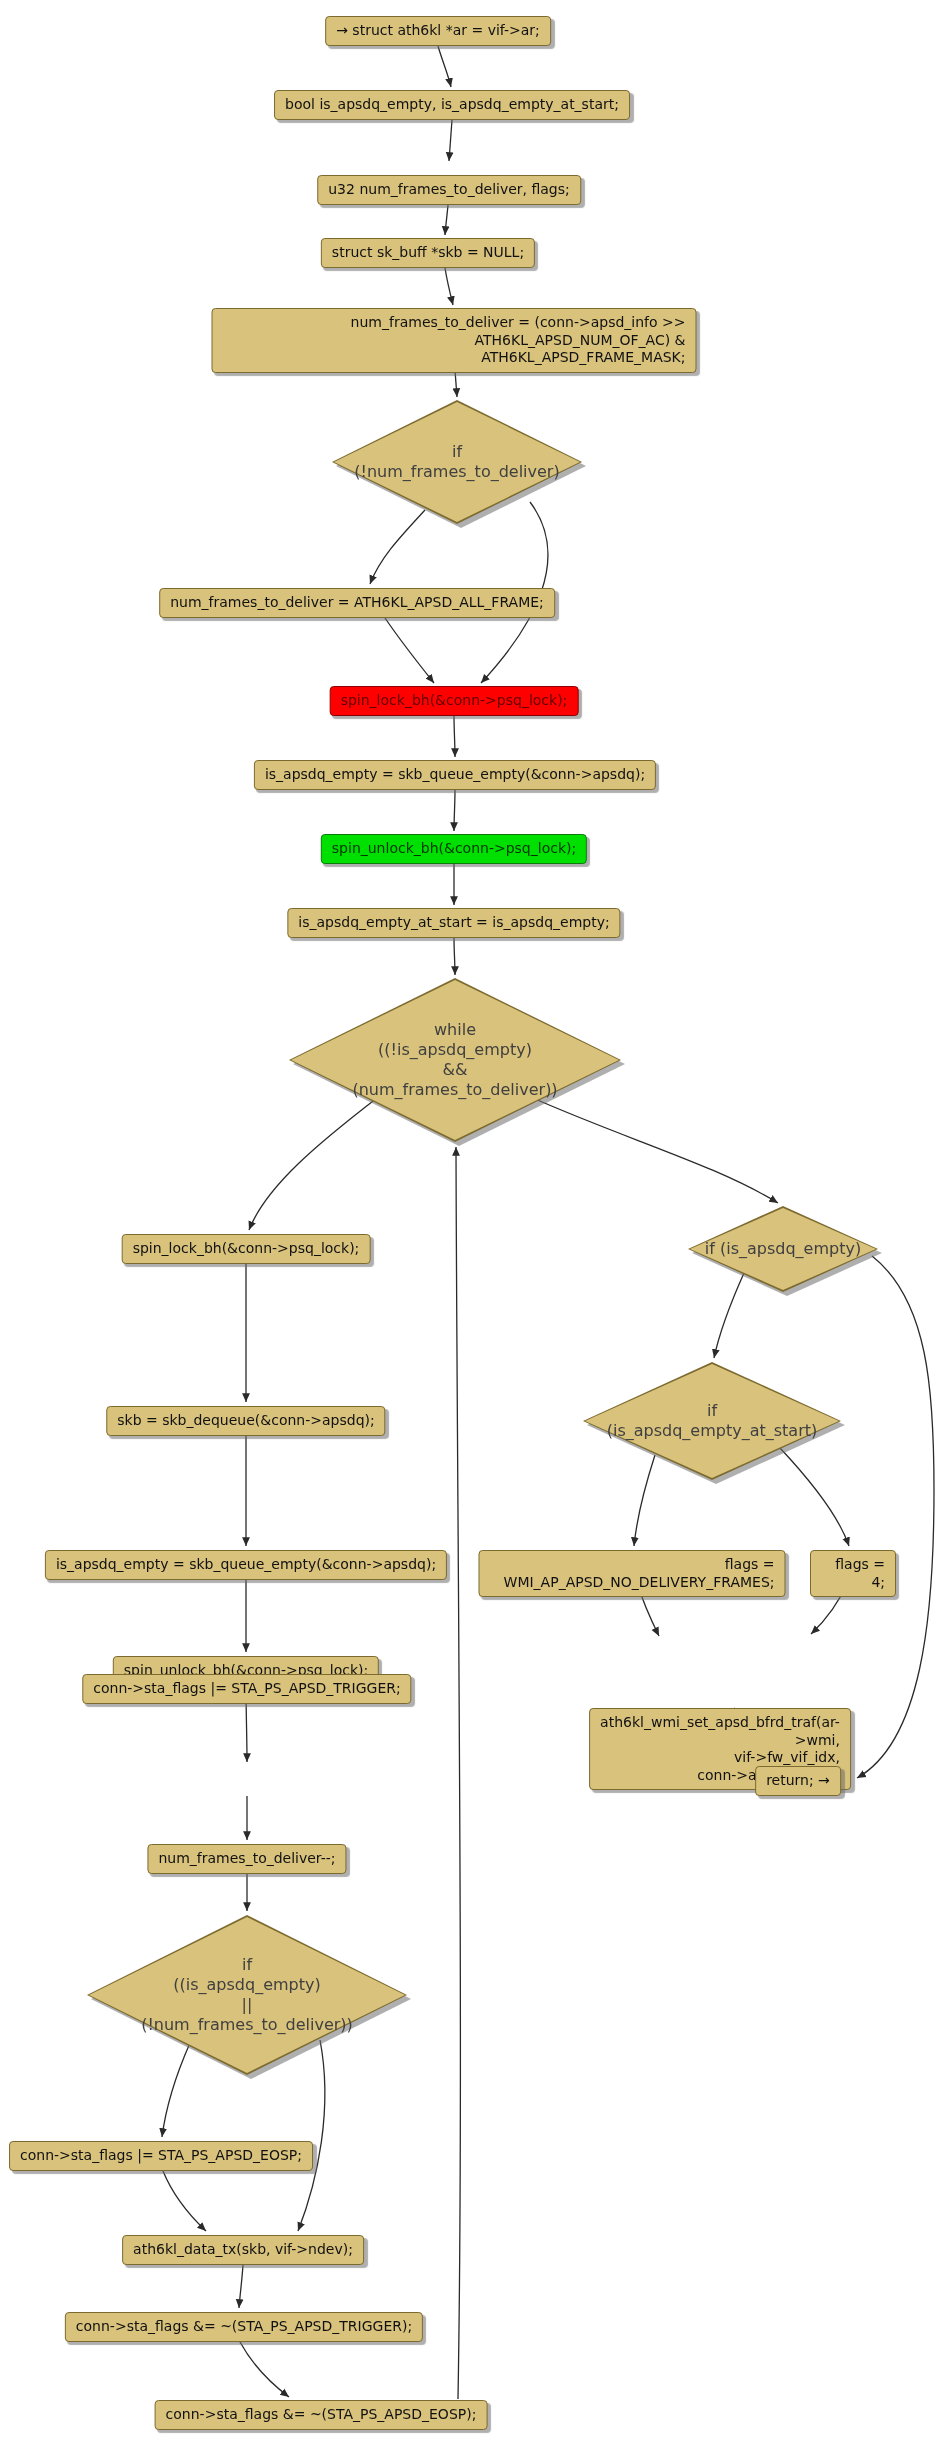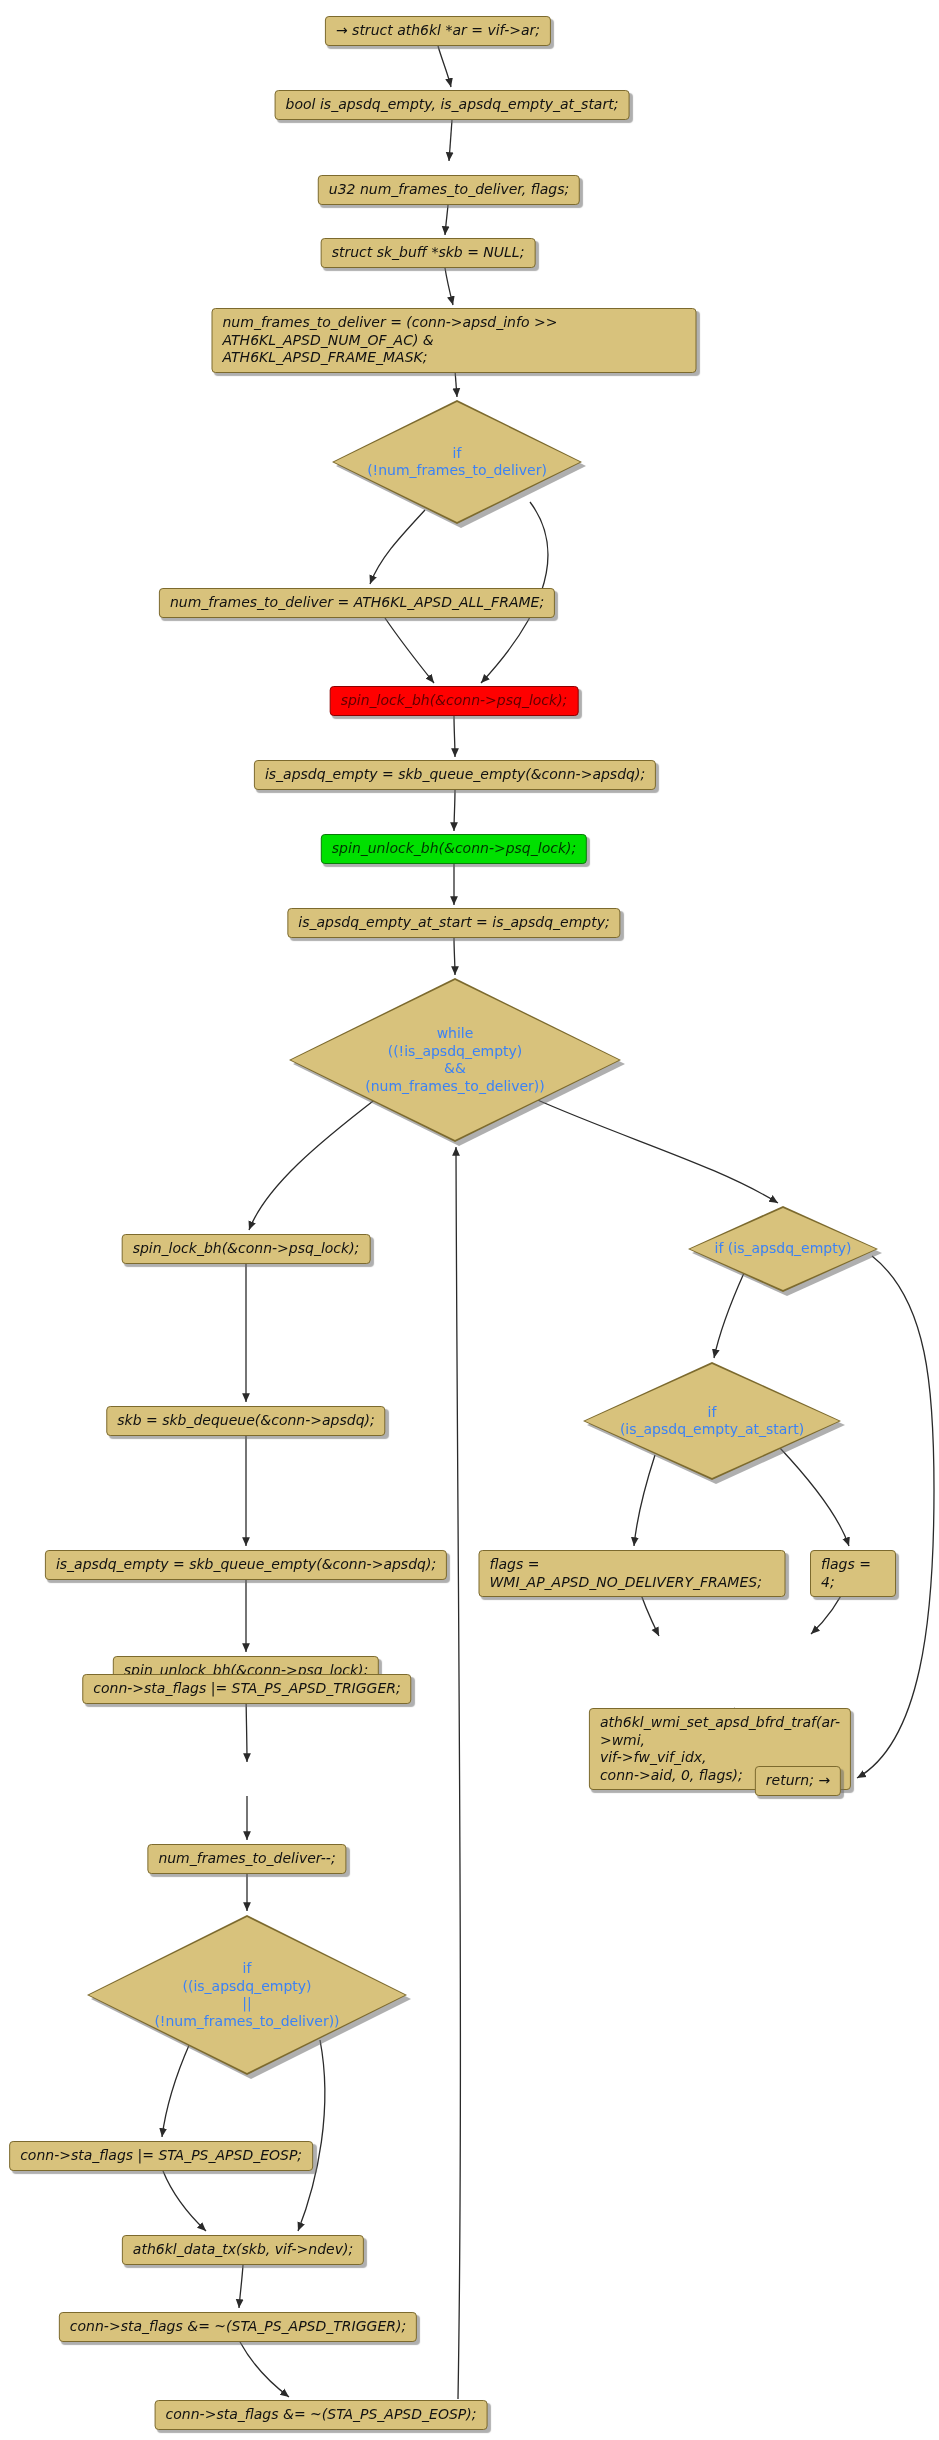--- a/index.html
+++ b/index.html
@@ -21,37 +21,36 @@
   #edges{position:absolute;left:0;top:0;pointer-events:none;}
   #edges path{fill:none;stroke:var(--edge);stroke-width:1.3;}
   #arrowhead path{fill:var(--edge);stroke:none;}
   .node{
     position:absolute;transform:translateX(-50%);
     background:var(--node-fill);
     border:1px solid var(--node-border);
     border-radius:4px;
     padding:5px 10px;
     font-size:14px;line-height:1.25;color:#111;
-    text-align:left;white-space:pre-line;
+    text-align:right;white-space:pre-line;
     box-shadow:3px 3px 1px var(--shadow);
     box-sizing:border-box;
-    font-style:italic;
   }
   .node.red{background:var(--lock-bg);color:var(--lock-text);border-color:#8b0000;}
   .node.green{background:var(--unlock-bg);color:var(--unlock-text);border-color:#0a7a0a;}
   .diamond{position:absolute;}
   .diamond .d-shadow,.diamond .d-border,.diamond .d-fill{
     position:absolute;clip-path:polygon(50% 0,100% 50%,50% 100%,0 50%);
   }
   .diamond .d-shadow{inset:0;transform:translate(4px,4px);background:var(--shadow);}
   .diamond .d-border{inset:0;background:var(--node-border);}
   .diamond .d-fill{inset:2px;background:var(--node-fill);}
   .diamond .d-label{
     position:absolute;inset:0;display:flex;align-items:center;justify-content:center;
-    font-size:14px;line-height:1.25;color:#3b82f6;text-align:center;white-space:pre-line;
+    font-size:16px;line-height:1.25;color:#404040;text-align:center;white-space:pre-line;
   }
 </style>
 </head>
 <body>
 
 <svg id="edges" width="939" height="2440" viewBox="0 0 939 2440">
   <defs>
     <marker id="arrowhead" viewBox="0 0 10 10" refX="9" refY="5" markerWidth="7.5" markerHeight="7.5" orient="auto">
       <path d="M0,1 L9,5 L0,9 z"></path>
     </marker>
@@ -103,21 +102,21 @@
 <div class="node green" style="left:454px;top:834px">spin_unlock_bh(&amp;conn-&gt;psq_lock);</div>
 <div class="node" style="left:454px;top:908px">is_apsdq_empty_at_start = is_apsdq_empty;</div>
 <div class="node" style="left:246px;top:1234px">spin_lock_bh(&amp;conn-&gt;psq_lock);</div>
 <div class="node" style="left:246px;top:1406px">skb = skb_dequeue(&amp;conn-&gt;apsdq);</div>
 <div class="node" style="left:246px;top:1550px">is_apsdq_empty = skb_queue_empty(&amp;conn-&gt;apsdq);</div>
 <div class="node" style="left:246px;top:1656px">spin_unlock_bh(&amp;conn-&gt;psq_lock);</div>
 <div class="node" style="left:247px;top:1674px">conn-&gt;sta_flags |= STA_PS_APSD_TRIGGER;</div>
 <div class="node" style="left:247px;top:1844px">num_frames_to_deliver--;</div>
 <div class="node" style="left:161px;top:2141px">conn-&gt;sta_flags |= STA_PS_APSD_EOSP;</div>
 <div class="node" style="left:243px;top:2235px">ath6kl_data_tx(skb, vif-&gt;ndev);</div>
-<div class="node" style="left:238px;top:2312px">conn-&gt;sta_flags &amp;= ~(STA_PS_APSD_TRIGGER);</div>
+<div class="node" style="left:244px;top:2312px">conn-&gt;sta_flags &amp;= ~(STA_PS_APSD_TRIGGER);</div>
 <div class="node" style="left:321px;top:2400px">conn-&gt;sta_flags &amp;= ~(STA_PS_APSD_EOSP);</div>
 <div class="node" style="left:632px;top:1550px">flags = WMI_AP_APSD_NO_DELIVERY_FRAMES;</div>
 <div class="node" style="left:853px;top:1550px">flags = 4;</div>
 <div class="node" style="left:720px;top:1708px">ath6kl_wmi_set_apsd_bfrd_traf(ar-&gt;wmi,
 vif-&gt;fw_vif_idx,
 conn-&gt;aid, 0, flags);</div>
 <div class="node" style="left:798px;top:1766px">return; →</div>
 
 <div class="diamond" style="left:332px;top:400px;width:250px;height:124px">
   <div class="d-shadow"></div>

